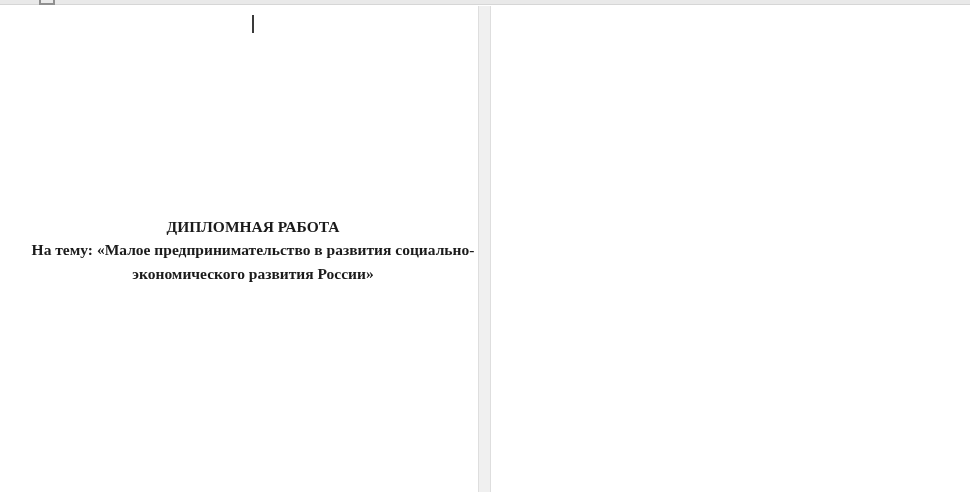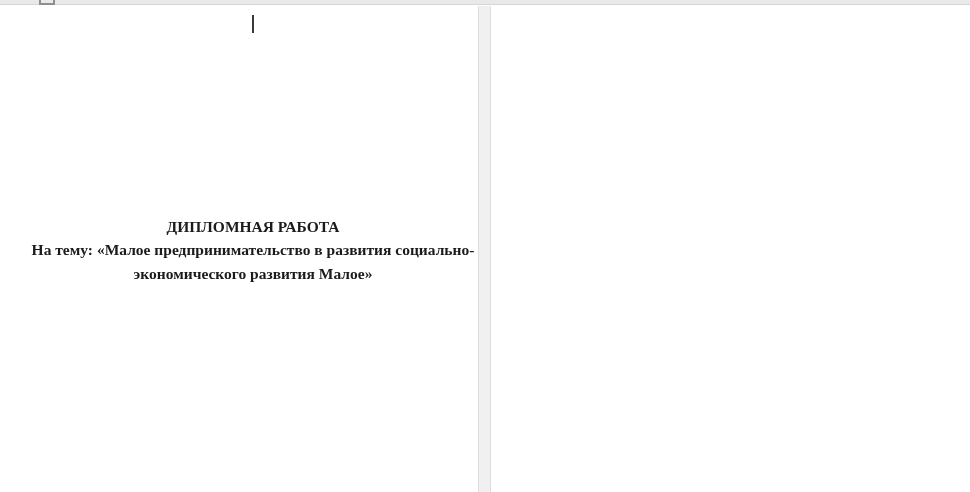--- a/index.html
+++ b/index.html
@@ -78,21 +78,21 @@
     <div class="ribbon-icon"></div>
   </div>
 
   <div class="page-gap"></div>
 
   <section class="page page-left">
     <div class="caret"></div>
     <div class="title-block">
       <div>ДИПЛОМНАЯ РАБОТА</div>
       <div>На тему: «Малое предпринимательство в развития социально-</div>
-      <div>экономического развития Малое»</div>
+      <div>экономического развития России»</div>
     </div>
   </section>
 
   <section class="page page-right">
     
     
   </section>
 
 </div>
 

